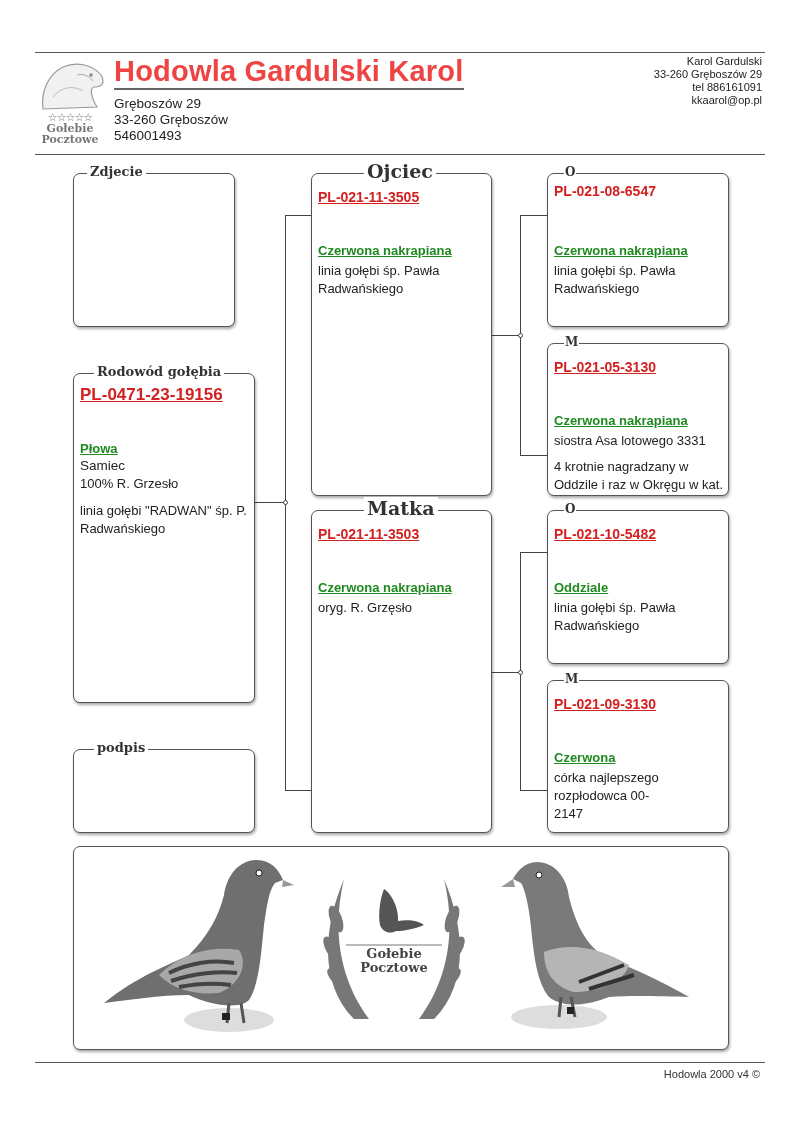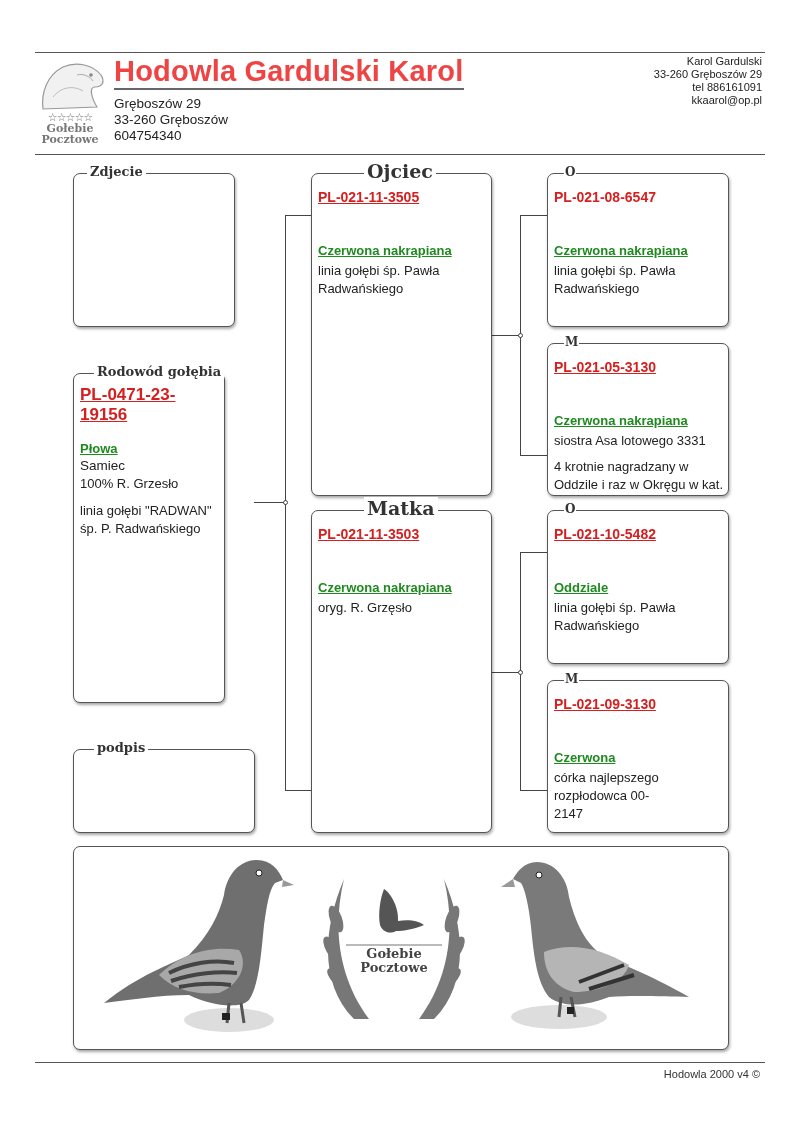--- a/index.html
+++ b/index.html
@@ -50,21 +50,21 @@
     <div>Gołebie</div>
     <div>Pocztowe</div>
   </div>
 </div>
 
 <div class="title">Hodowla Gardulski Karol</div>
 <div class="title-line"></div>
 <div class="addr">
   <div>Gręboszów 29</div>
   <div>33-260 Gręboszów</div>
-  <div>604754340</div>
+  <div>546001493</div>
 </div>
 <div class="contact">
   <div>Karol Gardulski</div>
   <div>33-260 Gręboszów 29</div>
   <div>tel 886161091</div>
   <div>kkaarol@op.pl</div>
 </div>
 
 <div class="hr" style="left:35px; top:154px; width:730px;"></div>
 
@@ -83,21 +83,21 @@
 <div class="line" style="left:520px; top:552px; width:1px; height:238px;"></div>
 <div class="line" style="left:520px; top:552px; width:27px; height:1px;"></div>
 <div class="line" style="left:520px; top:790px; width:27px; height:1px;"></div>
 <div class="line" style="left:491px; top:672px; width:29px; height:1px;"></div>
 <div class="dot" style="left:518px; top:670px;"></div>
 
 <div class="box" style="left:73px; top:173px; width:162px; height:154px;">
   <span class="legend sm" style="left:13px;">Zdjecie</span>
 </div>
 
-<div class="box" style="left:73px; top:373px; width:152px; height:330px;">
+<div class="box" style="left:73px; top:373px; width:182px; height:330px;">
   <span class="legend sm" style="left:20px;">Rodowód gołębia</span>
   <div class="ring u big" style="top:11px;">PL-0471-23-19156</div>
   <div class="color" style="top:67px;">Płowa</div>
   <div class="txt sex" style="top:84px;">Samiec</div>
   <div class="txt" style="top:101px;">100% R. Grzesło</div>
   <div class="txt" style="top:128px;">linia gołębi  "RADWAN" śp. P. Radwańskiego</div>
 </div>
 
 <div class="box" style="left:73px; top:749px; width:182px; height:84px;">
   <span class="legend sm" style="left:20px;">podpis</span>
@@ -112,21 +112,21 @@
 
 <div class="box" style="left:311px; top:510px; width:181px; height:323px;">
   <span class="legend lg" style="left:52px;">Matka</span>
   <div class="ring u" style="top:15px;">PL-021-11-3503</div>
   <div class="color" style="top:69px;">Czerwona nakrapiana</div>
   <div class="txt" style="top:88px;">oryg. R. Grzęsło</div>
 </div>
 
 <div class="box" style="left:547px; top:173px; width:182px; height:154px;">
   <span class="legend xs">O</span>
-  <div class="ring" style="top:15px;">PL-021-08-6547</div>
+  <div class="ring" style="top:9px;">PL-021-08-6547</div>
   <div class="color" style="top:69px;">Czerwona nakrapiana</div>
   <div class="txt" style="top:88px; right:40px;">linia gołębi śp. Pawła Radwańskiego</div>
 </div>
 
 <div class="box" style="left:547px; top:343px; width:182px; height:153px;">
   <span class="legend xs">M</span>
   <div class="ring u" style="top:15px;">PL-021-05-3130</div>
   <div class="color" style="top:69px;">Czerwona nakrapiana</div>
   <div class="txt" style="top:88px;">siostra Asa lotowego 3331</div>
   <div class="txt" style="top:114px;">4 krotnie nagradzany w Oddzile i raz w Okręgu w kat.</div>

